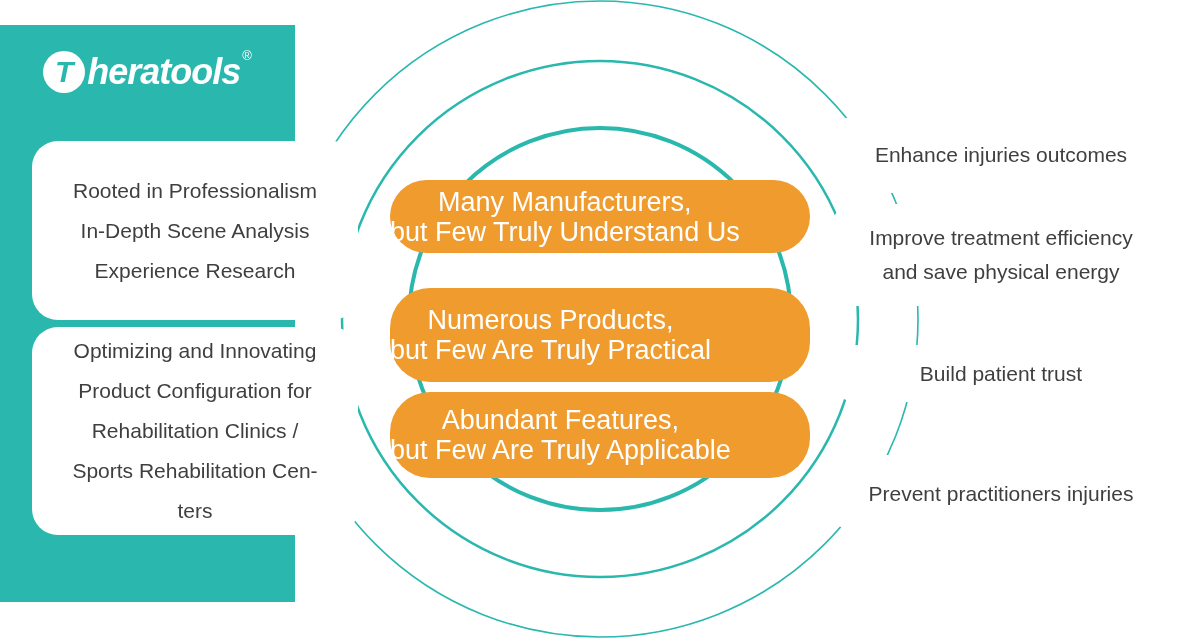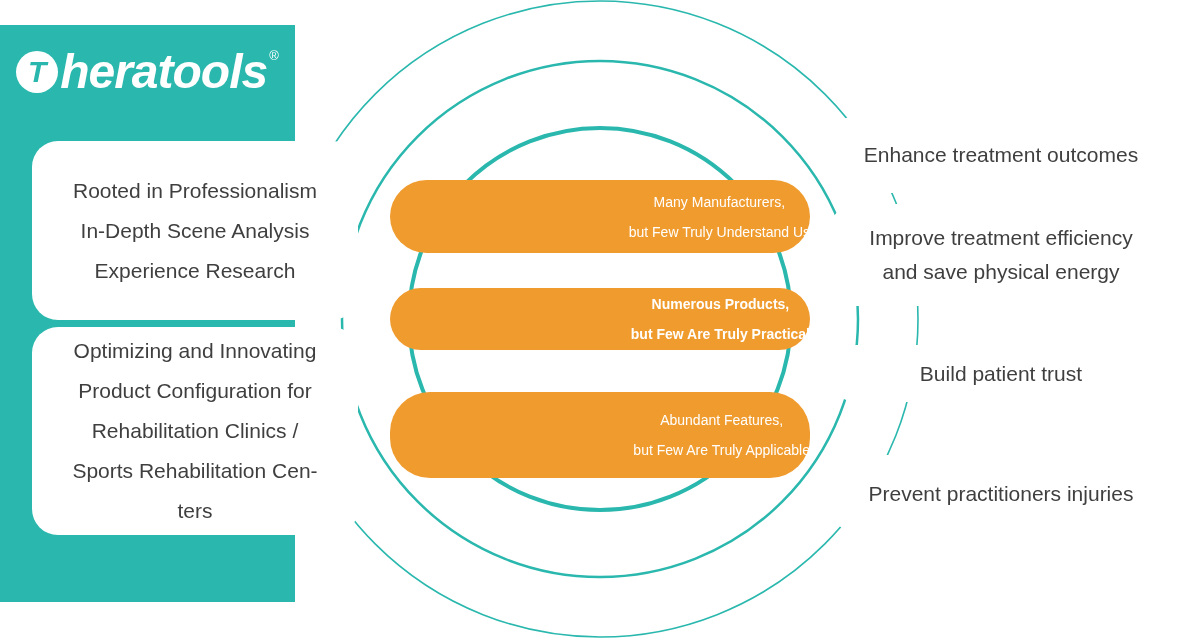--- a/index.html
+++ b/index.html
@@ -14,46 +14,46 @@
   .logo-row{
     display:flex;align-items:flex-start;justify-content:center;
     padding-top:26px;color:#ffffff;
   }
   .logo-mark{
     width:42px;height:42px;border-radius:50%;background:#ffffff;color:#2ab8ae;
     font-weight:bold;font-style:italic;font-size:30px;line-height:42px;text-align:center;
     display:inline-block;margin-right:2px;
   }
   .logo-word{
-    font-weight:bold;font-style:italic;font-size:48px;line-height:42px;letter-spacing:-1px;
+    font-weight:bold;font-style:italic;font-size:36px;line-height:42px;letter-spacing:-1px;
   }
   .reg-mark{font-size:13px;line-height:13px;margin-left:2px;margin-top:-2px;}
   .right-header{
     padding:18px 10px 0 10px;text-align:center;color:#ffffff;
     font-size:22px;line-height:30px;
   }
   .wbox{
     position:absolute;background:#ffffff;border-radius:26px;z-index:2;
     display:flex;align-items:center;justify-content:center;text-align:center;
     font-size:21px;line-height:40px;color:#3f3f3f;
   }
   .wbox.right{line-height:34px;}
   .lbox1{left:32px;top:117px;width:326px;height:179px;margin-top:24px;}
   .lbox2{left:32px;top:327px;width:326px;height:208px;align-items:center;}
   .rbox1{left:830px;top:116px;width:342px;height:77px;}
   .rbox2{left:830px;top:204px;width:342px;height:102px;}
   .rbox3{left:830px;top:345px;width:342px;height:57px;}
   .rbox4{left:830px;top:455px;width:342px;height:77px;}
   .pill{
     position:absolute;left:390px;width:420px;background:#f09b2d;border-radius:40px;z-index:2;
-    display:flex;align-items:center;justify-content:flex-end;text-align:center;
-    color:#ffffff;font-size:14px;line-height:30px;
+    display:flex;align-items:center;justify-content:flex-start;text-align:center;
+    color:#ffffff;font-size:27px;line-height:30px;
   }
   .pill1{top:180px;height:73px;}
-  .pill2{top:288px;height:62px;font-weight:bold;}
+  .pill2{top:288px;height:94px;}
   .pill3{top:392px;height:86px;}
 </style>
 </head>
 <body>
 
 <div class="canvas">
 
   <svg class="circles" width="1199" height="640" viewBox="0 0 1199 640">
     <circle cx="600" cy="319" r="318" fill="none" stroke="#2ab8ae" stroke-width="1.6"></circle>
     <circle cx="600" cy="319" r="258" fill="none" stroke="#2ab8ae" stroke-width="2.5"></circle>
@@ -80,21 +80,21 @@
     <div>Many Manufacturers,<br>but Few Truly Understand Us</div>
   </div>
   <div class="pill pill2">
     <div>Numerous Products,<br>but Few Are Truly Practical</div>
   </div>
   <div class="pill pill3">
     <div>Abundant Features,<br>but Few Are Truly Applicable</div>
   </div>
 
   <div class="wbox right rbox1">
-    <div>Enhance treatment outcomes</div>
+    <div>Enhance injuries outcomes</div>
   </div>
   <div class="wbox right rbox2">
     <div>Improve treatment efficiency<br>and save physical energy</div>
   </div>
   <div class="wbox right rbox3">
     <div>Build patient trust</div>
   </div>
   <div class="wbox right rbox4">
     <div>Prevent practitioners injuries</div>
   </div>

